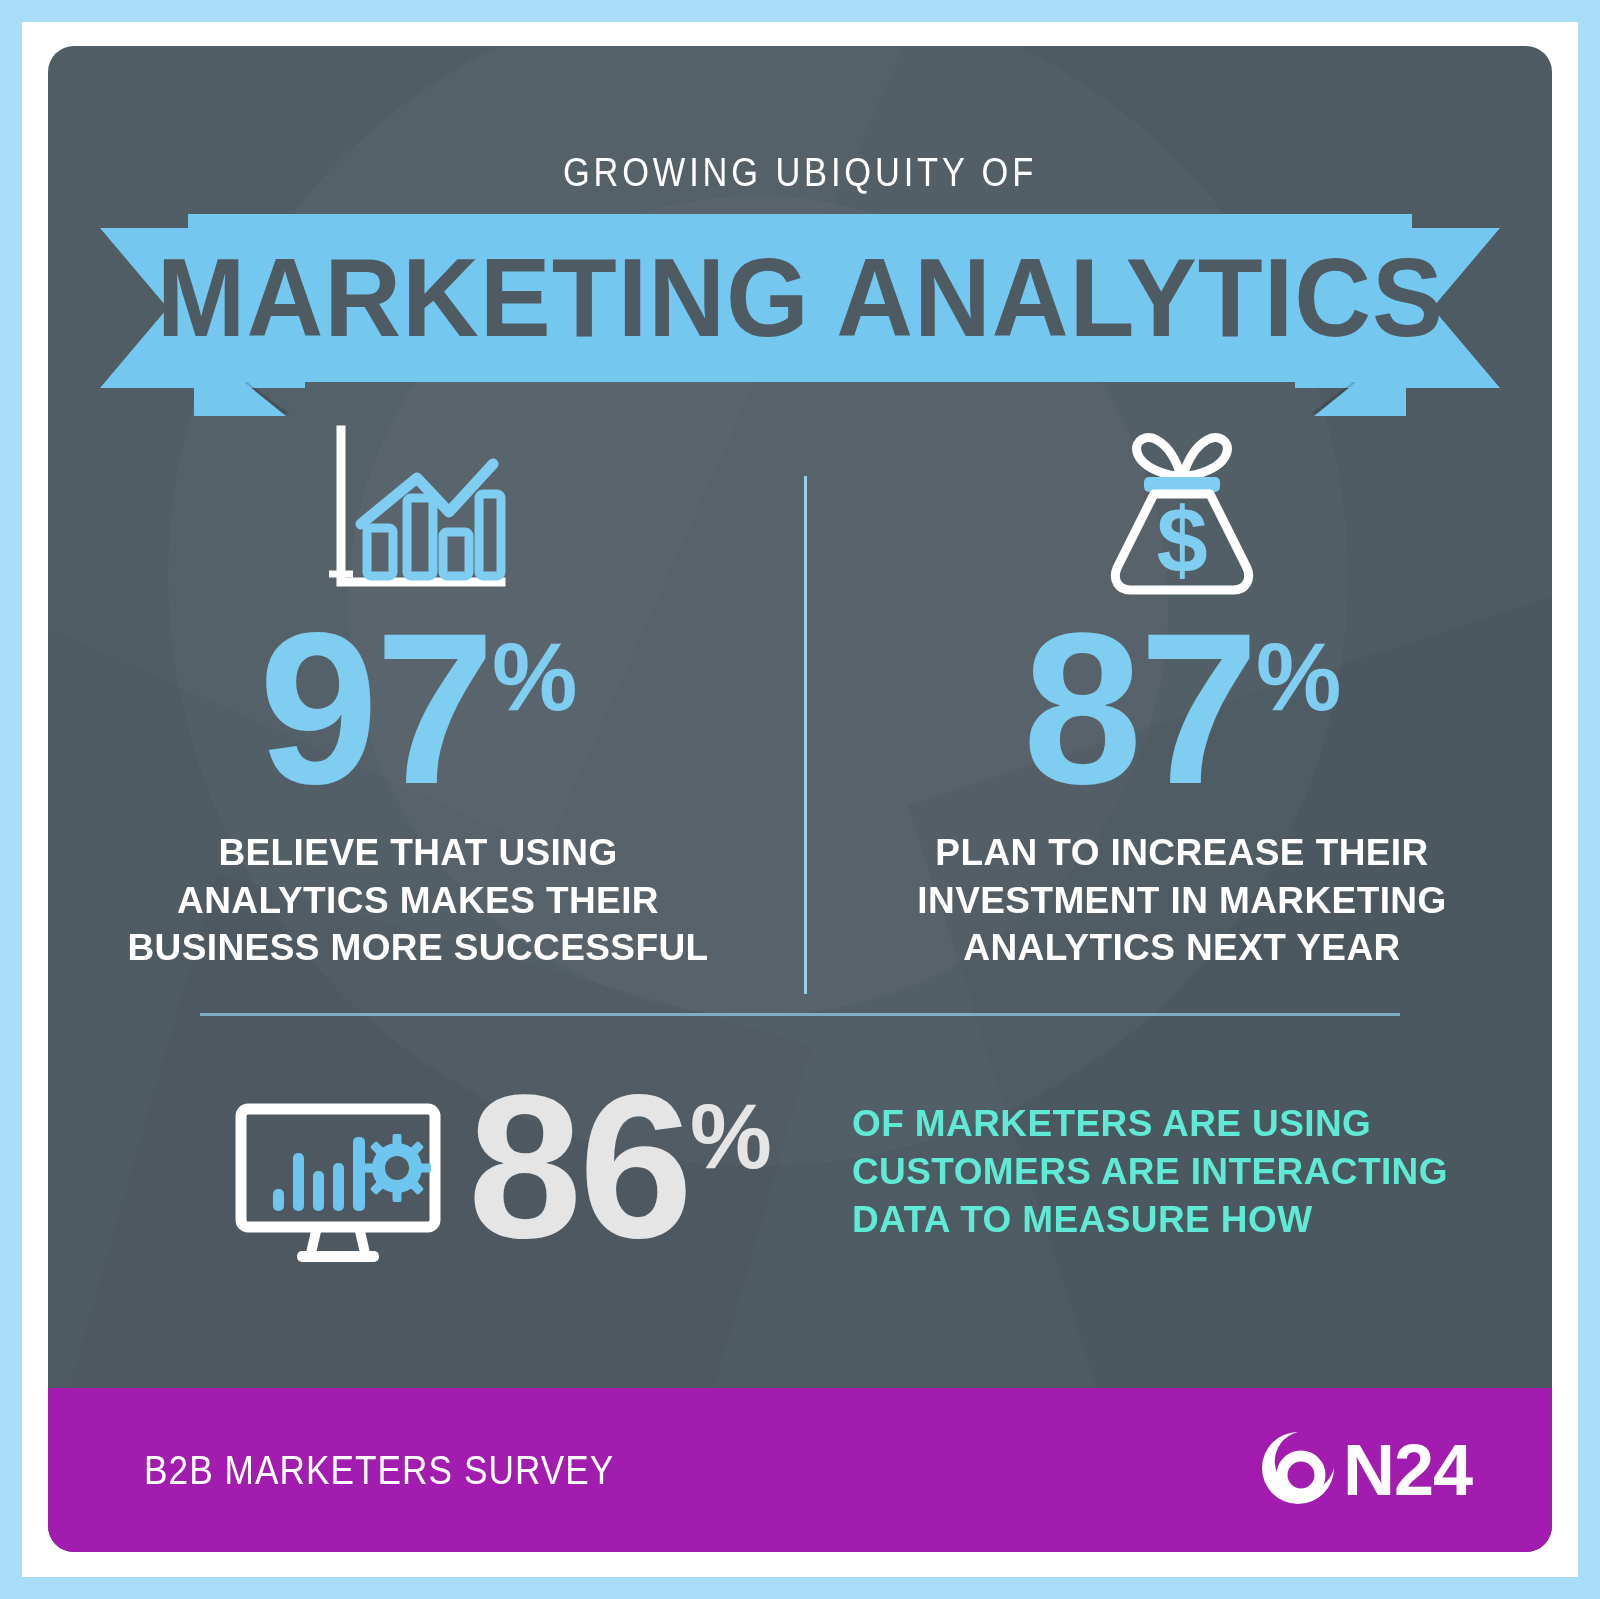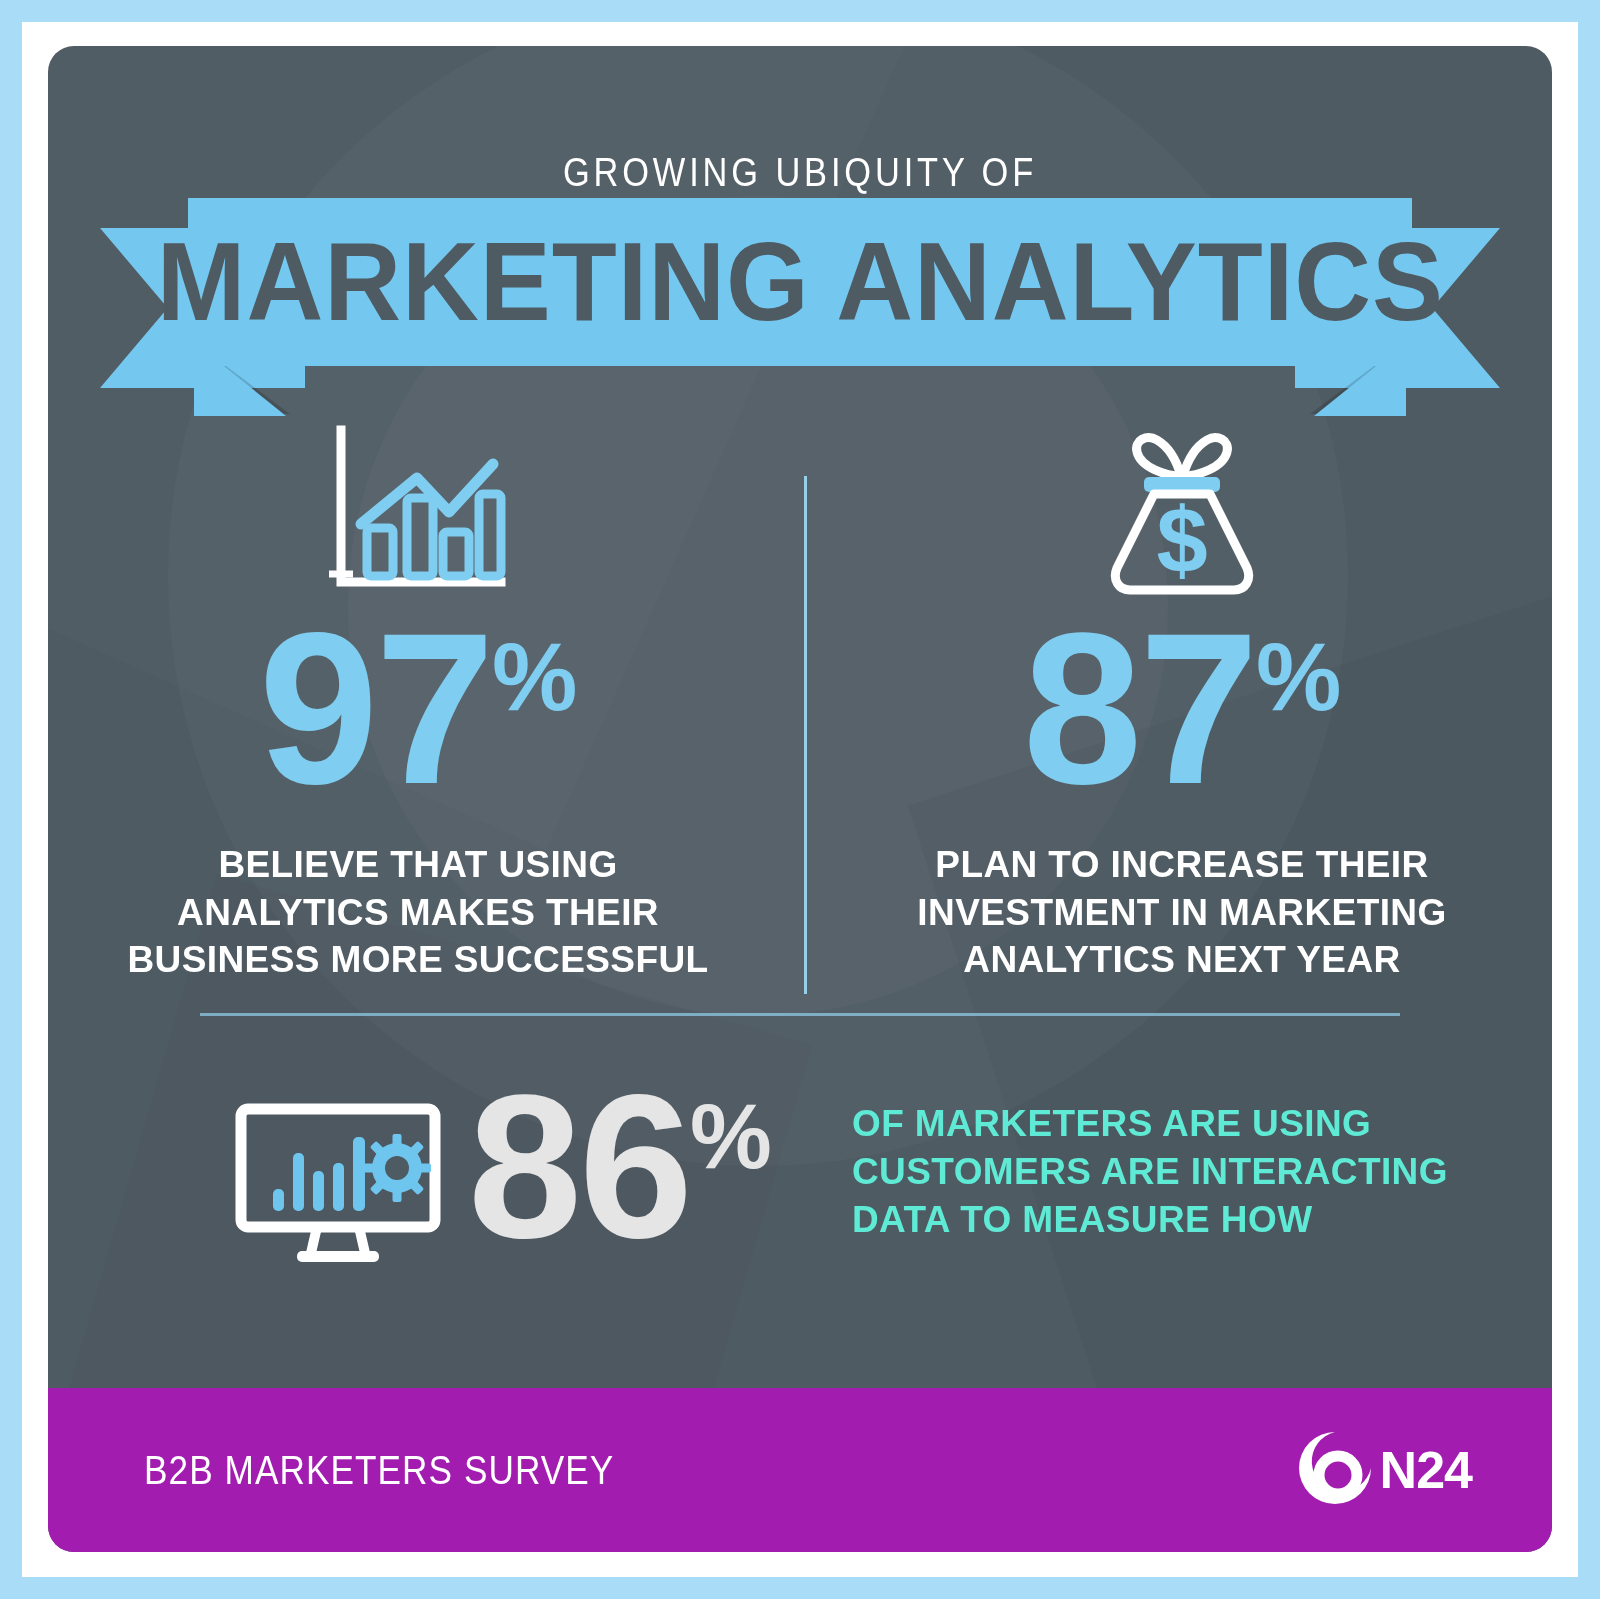--- a/index.html
+++ b/index.html
@@ -128,21 +128,21 @@
     position: absolute;
     top: 168px;
     width: 96px; height: 72px;
     background: rgba(0,0,0,0.16);
   }
   .ribbon-shadow-l { left: 146px; clip-path: polygon(0 0, 100% 100%, 0 100%); }
   .ribbon-shadow-r { right: 146px; clip-path: polygon(100% 0, 100% 100%, 0 100%); }
 
   .ribbon-main {
     position: absolute;
-    left: 140px; top: 24px;
+    left: 140px; top: 40px;
     width: 1224px; height: 168px;
     background: #74c8f0;
     display: flex;
     align-items: center;
     justify-content: center;
   }
   .ribbon-title {
     color: #4f5b63;
     font-size: 112px;
     font-weight: 700;
@@ -182,21 +182,21 @@
     display: inline-block;
   }
   .big-number .pct {
     font-size: 96px;
     font-weight: 700;
     vertical-align: super;
     line-height: 1;
     letter-spacing: 0;
   }
   .stat-caption {
-    margin-top: 38px;
+    margin-top: 26px;
     color: #ffffff;
     font-size: 37px;
     font-weight: 600;
     line-height: 1.28;
     letter-spacing: 0.4px;
   }
   .vdivider {
     position: absolute;
     left: 756px; top: 62px;
     width: 3px; height: 518px;
@@ -273,21 +273,21 @@
   }
   .logo {
     position: absolute;
     right: 80px;
     display: flex;
     align-items: center;
     gap: 4px;
   }
   .logo-text {
     color: #ffffff;
-    font-size: 52px;
+    font-size: 72px;
     font-weight: 700;
     letter-spacing: -1px;
     line-height: 1;
   }
 </style>
 </head>
 <body>
 
 <div class="outer-frame"></div>
 <div class="white-frame"></div>

